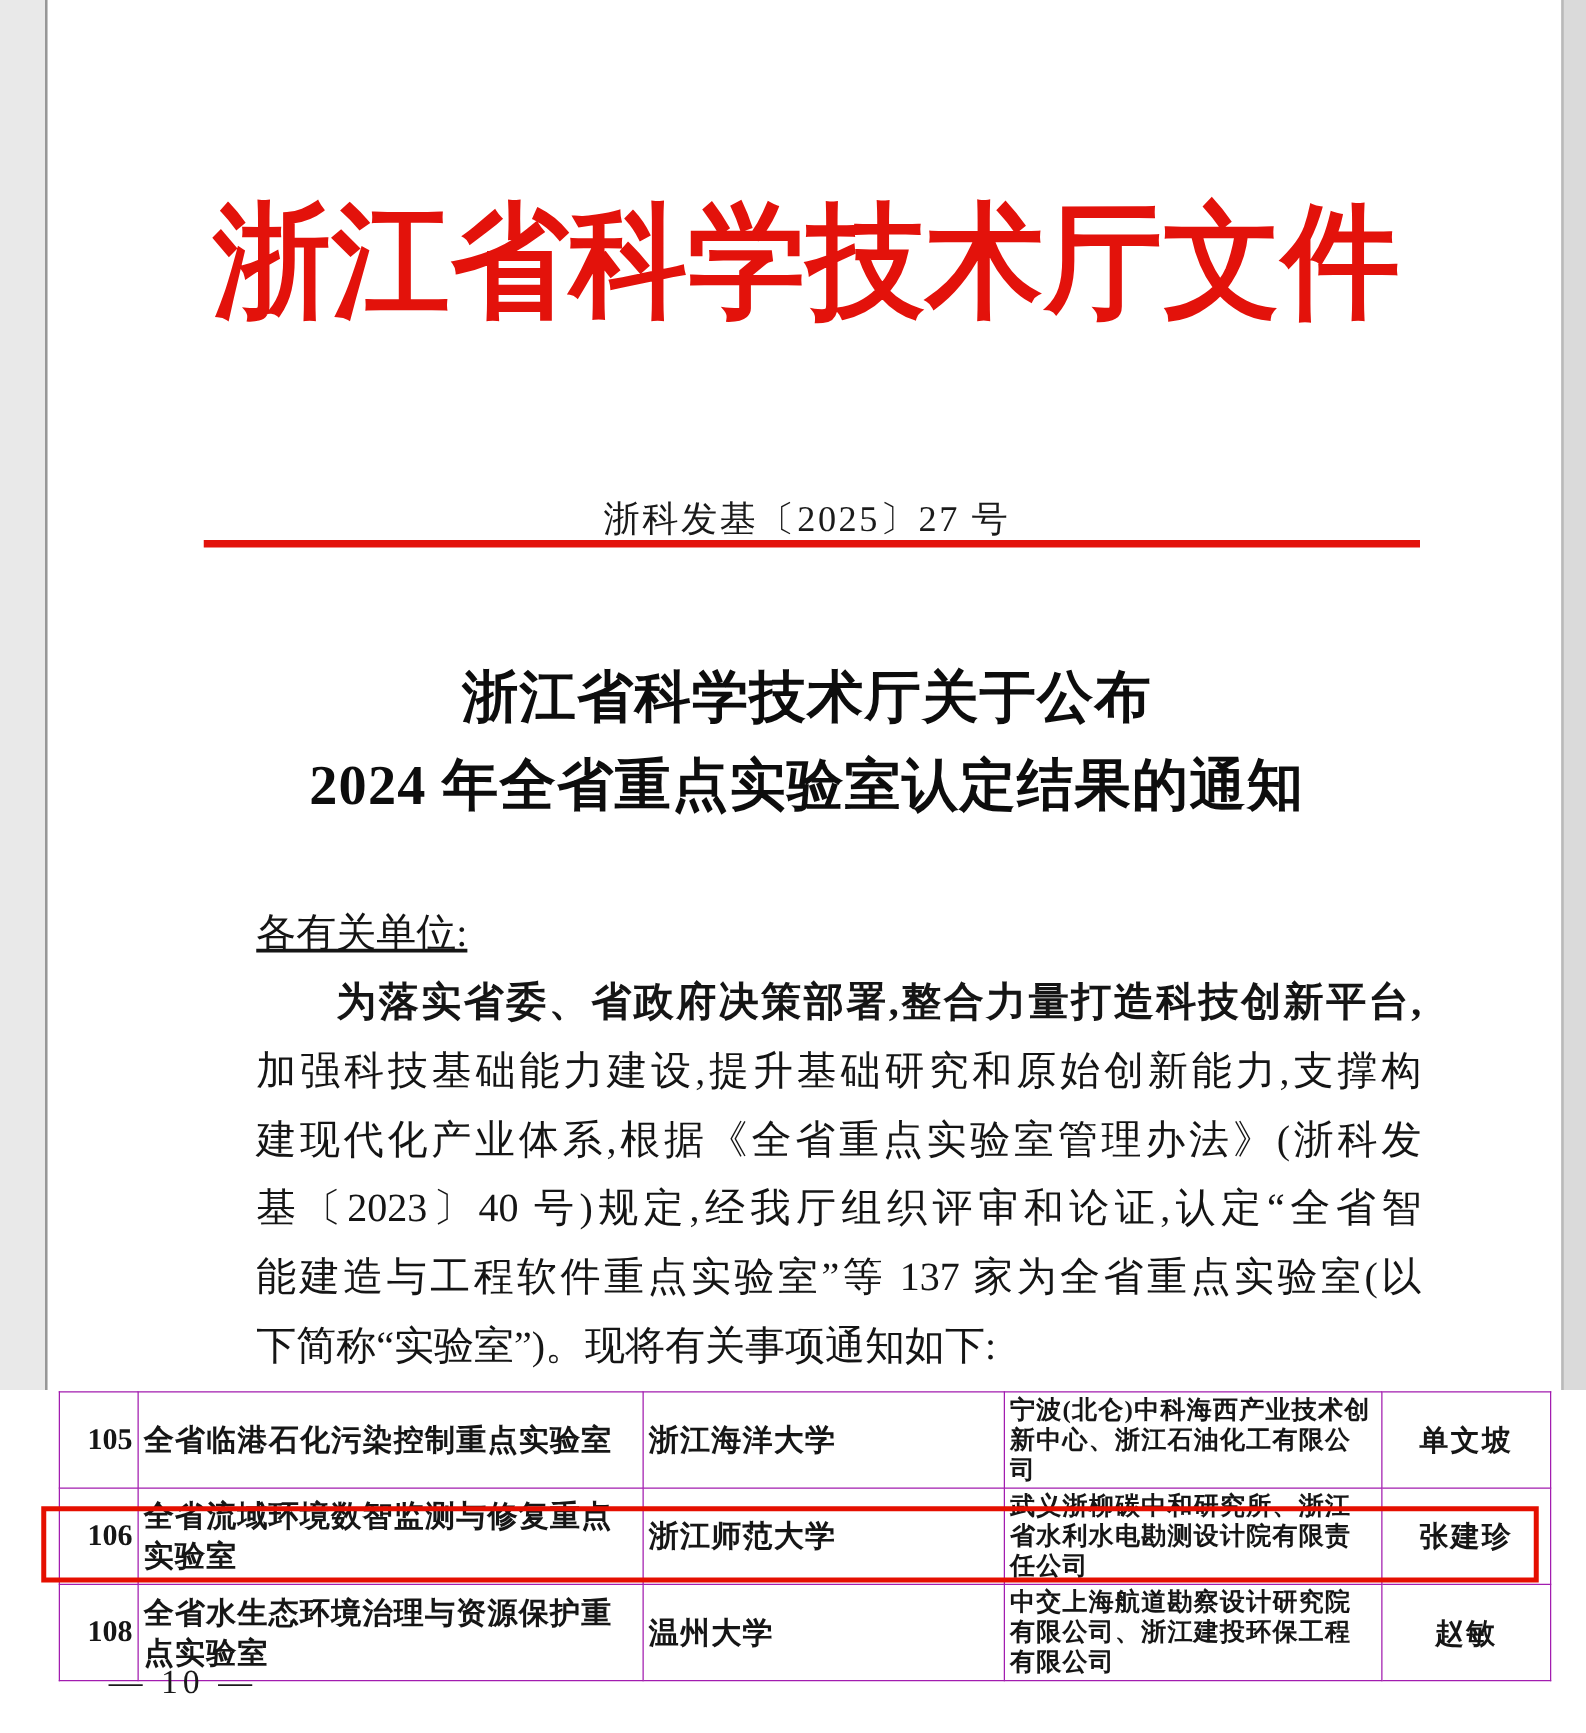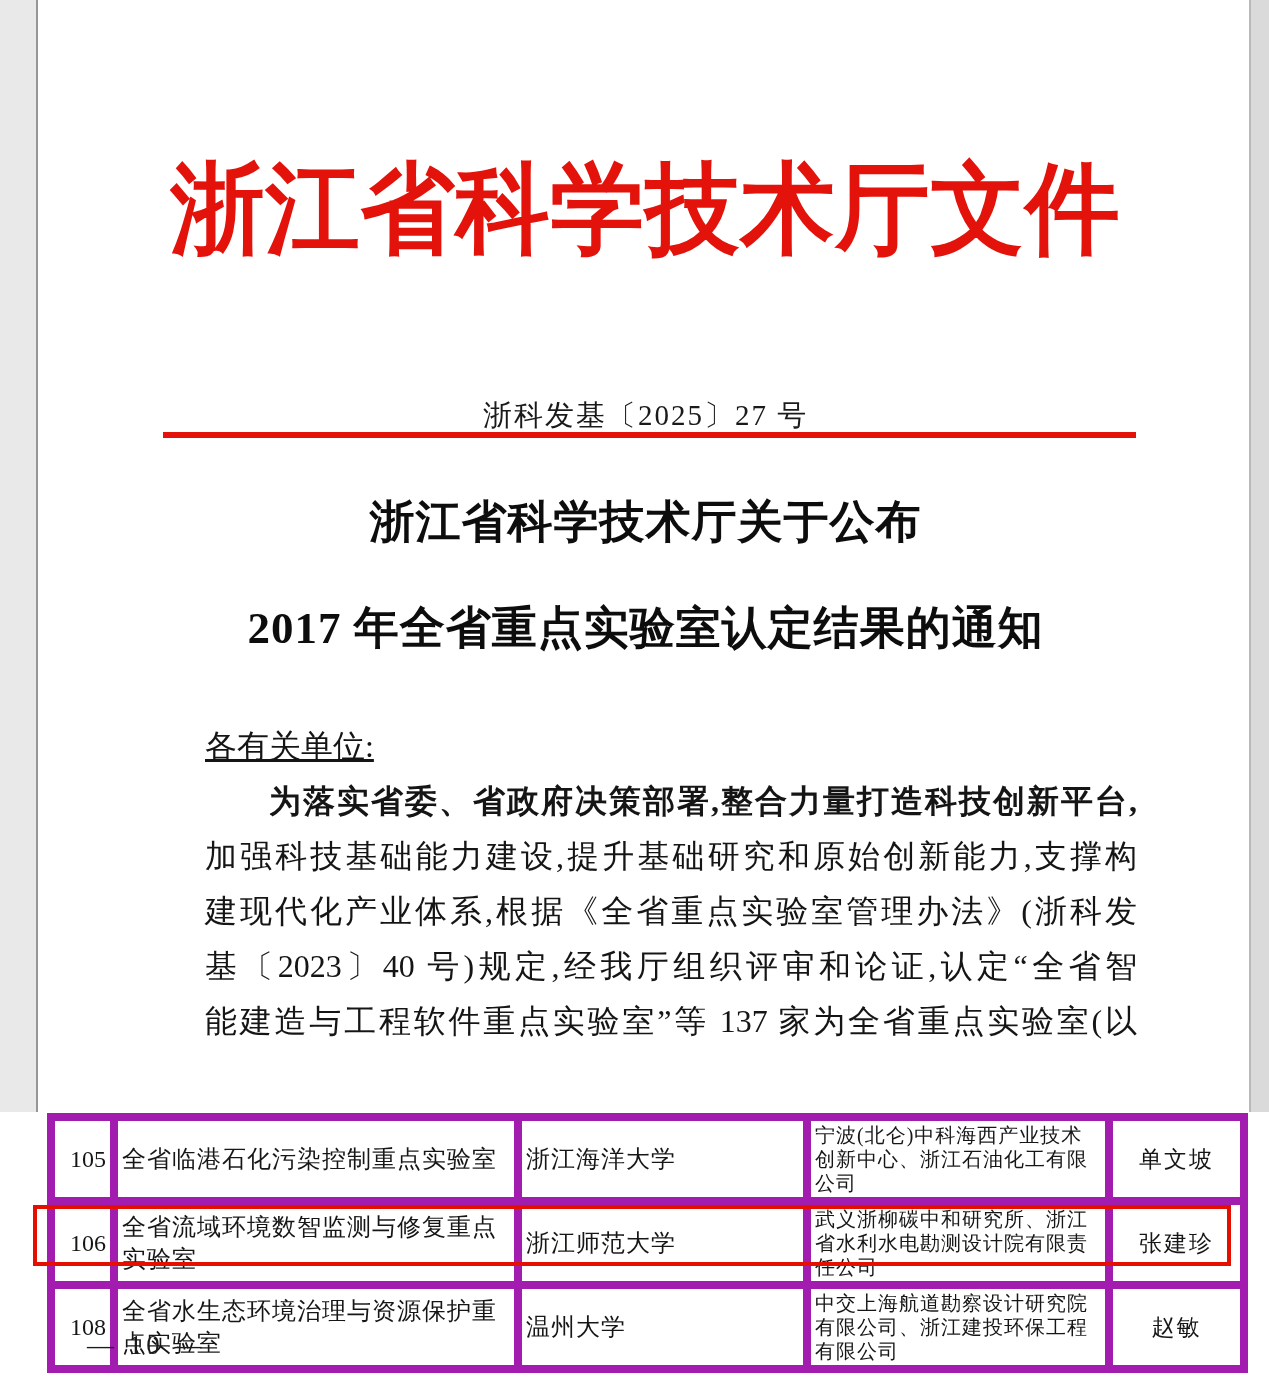--- a/index.html
+++ b/index.html
@@ -33,42 +33,42 @@
   }
   .red-rule {
     position:absolute; left:163px; top:432px; width:973px; height:6px;
     background:#e3120b;
   }
   .notice-title {
     position:absolute; left:42px; width:1207px; text-align:center;
     font-size:45px; font-weight:bold; color:#0d0d0d; letter-spacing:1px;
     white-space:nowrap;
   }
-  .notice-title.l1 { top:492px; }
+  .notice-title.l1 { top:528px; }
   .notice-title.l2 { top:598px; }
   .body-block {
     position:absolute; left:205px; top:718px; width:932px;
     font-size:32px; color:#151515;
   }
   .salutation { line-height:56px;text-decoration:underline; }
   .body-line { line-height:55px; text-align:justify; text-align-last:justify; }
   .body-line.first { text-indent:64px;font-weight:bold; }
   .body-line.last { text-align-last:left; }
   
   .table-section {
     position:absolute; left:0; top:1112px; width:1269px; height:274px;
     background:#ffffff;
   }
   table.lab-table {
     position:absolute; left:47px; top:1px; width:1170px;
     border-collapse:collapse; table-layout:fixed;
   }
   table.lab-table td {
-    border:8px solid #a21caf; color:#161616;
-    padding:2px 4px; overflow:hidden;
+    border:1px solid #a21caf; color:#161616;
+    padding:2px 4px; overflow:hidden;font-weight:bold;
   }
   td.c-no     { width:63px;  text-align:right; font-size:24px; }
   td.c-lab    { width:404px; text-align:left; padding-left:10px; font-size:24px; letter-spacing:1px; }
   td.c-inst   { width:289px; text-align:left; padding-left:11px; font-size:24px; letter-spacing:1px; }
   td.c-part   { width:302px; text-align:left; padding-left:10px; font-size:20px; line-height:24px; letter-spacing:1px; }
   td.c-leader { width:135px; text-align:center; font-size:23px; letter-spacing:2px; }
   tr.r0 td { height:50px; }
   tr.r1 td { height:49px; }
   tr.r2 td { height:51px; }
   tr.r3 td { height:48px; }
@@ -85,29 +85,30 @@
 <body>
 
 <div class="strip-left"></div>
 <div class="strip-right"></div>
 
 <div class="letterhead">浙江省科学技术厅文件</div>
 <div class="doc-number">浙科发基〔2025〕27 号</div>
 <div class="red-rule"></div>
 
 <div class="notice-title l1">浙江省科学技术厅关于公布</div>
-<div class="notice-title l2">2017 年全省重点实验室认定结果的通知</div>
+<div class="notice-title l2">2024 年全省重点实验室认定结果的通知</div>
 
 <div class="body-block">
   <div class="salutation">各有关单位:</div>
   <div class="body-line first">为落实省委、省政府决策部署,整合力量打造科技创新平台,</div>
   <div class="body-line">加强科技基础能力建设,提升基础研究和原始创新能力,支撑构</div>
   <div class="body-line">建现代化产业体系,根据《全省重点实验室管理办法》(浙科发</div>
   <div class="body-line">基〔2023〕40 号)规定,经我厅组织评审和论证,认定“全省智</div>
   <div class="body-line">能建造与工程软件重点实验室”等 137 家为全省重点实验室(以</div>
+  <div class="body-line last">下简称“实验室”)。现将有关事项通知如下:</div>
 </div>
 
 <div class="table-section">
   <table class="lab-table">
     <tbody>
       <tr class="r0">
         <td class="c-no">105</td>
         <td class="c-lab">全省临港石化污染控制重点实验室</td>
         <td class="c-inst">浙江海洋大学</td>
         <td class="c-part">宁波(北仑)中科海西产业技术创新中心、浙江石油化工有限公司</td>

